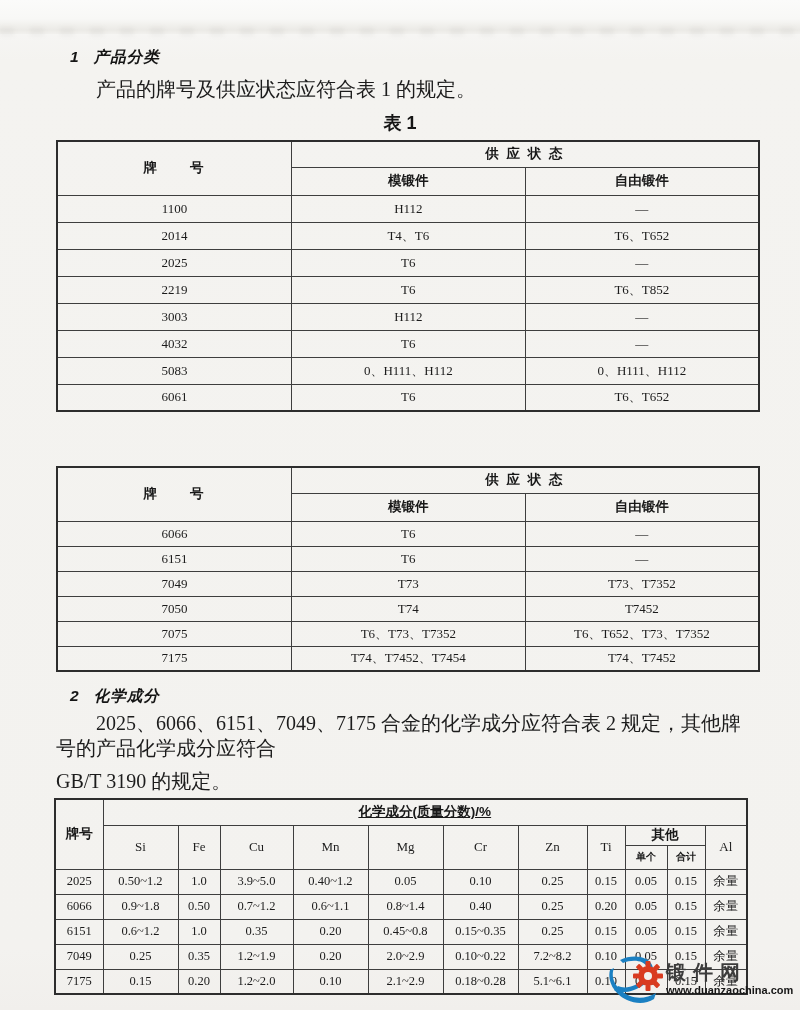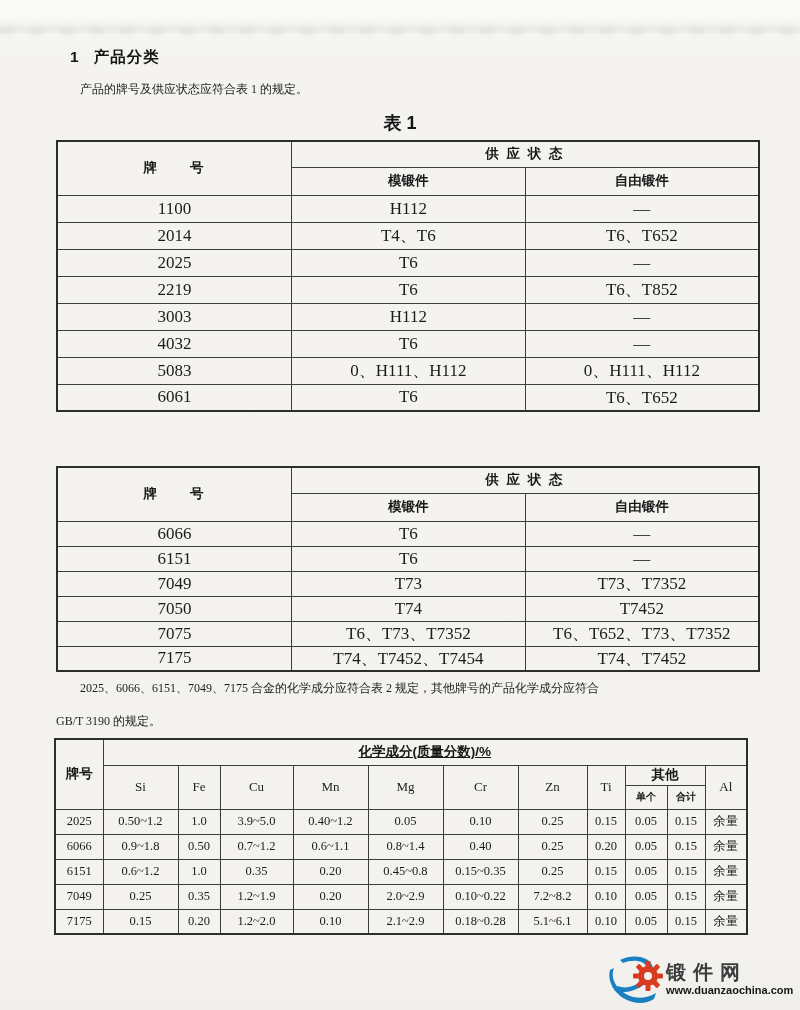--- a/index.html
+++ b/index.html
@@ -14,36 +14,36 @@
     background:linear-gradient(180deg,#fbfbfa 0%,#f8f8f6 55%,#ebeae6 88%,#f2f1ee 100%);
   }
   .smudge {
     position:absolute; top:27px; left:0; width:800px; height:9px; opacity:.35;
     background:repeating-linear-gradient(90deg, rgba(140,138,132,.22) 0 14px, rgba(0,0,0,0) 14px 30px);
     filter:blur(2px);
   }
   .heading {
     margin:13px 0 0 70px;
     font-family:"Liberation Sans","DejaVu Sans",sans-serif;
-    font-weight:bold; font-size:15.5px; letter-spacing:1px; color:#151515;
+    font-weight:bold; font-size:15.5px; letter-spacing:1px; color:#151515;font-style:italic;
   }
   .heading .num { margin-right:14px; }
   .para {
     margin:9px 54px 0 56px; text-indent:2em;
-    font-size:12px; line-height:25px; color:#1c1c1c;
+    font-size:20px; line-height:25px; color:#1c1c1c;
   }
   .tbl-caption {
     text-align:center; margin-top:9px;
     font-family:"Liberation Sans","DejaVu Sans",sans-serif;
     font-weight:bold; font-size:18px; color:#151515;
   }
   table { border-collapse:collapse; table-layout:fixed; background:transparent; }
   .t1 { width:704px; margin:5px 0 0 56px; border:2px solid #2d2d2d; }
   .t1 th, .t1 td { border:1px solid #3e3e3e; text-align:center; vertical-align:middle; }
-  .t1 td { font-size:17px; height:27px; color:#1b1b1b; }
+  .t1 td { font-size:13px; height:27px; color:#1b1b1b; }
   .t1b td { height:25px; }
   .hd {
     font-family:"Liberation Sans","DejaVu Sans",sans-serif;
     font-weight:600; font-size:13.5px; color:#181818;
   }
   .t1 .hd-top { height:26px; letter-spacing:2px; }
   .t1 .hd-sub { height:28px; }
   .t1 .hd-grade { letter-spacing:2px; }
   .sep { height:54px; }
   .t2 { width:692px; margin:4px 0 0 54px; border:2px solid #2d2d2d; }
@@ -187,20 +187,23 @@
         <td>T6、T652、T73、T7352</td>
       </tr>
       <tr>
         <td>7175</td>
         <td>T74、T7452、T7454</td>
         <td>T74、T7452</td>
       </tr>
     </tbody>
   </table>
 
+  <div class="heading" style="margin-top:14px">
+    <span class="num">2</span><span>化学成分</span>
+  </div>
 
   <p class="para" style="margin-top:4px">2025、6066、6151、7049、7175 合金的化学成分应符合表 2 规定，其他牌号的产品化学成分应符合</p>
   <p class="para" style="text-indent:0; margin-top:8px">GB/T 3190 的规定。</p>
 
 
   <table class="t2">
     <colgroup>
       <col style="width:48px">
         <col style="width:75px">
         <col style="width:42px">

